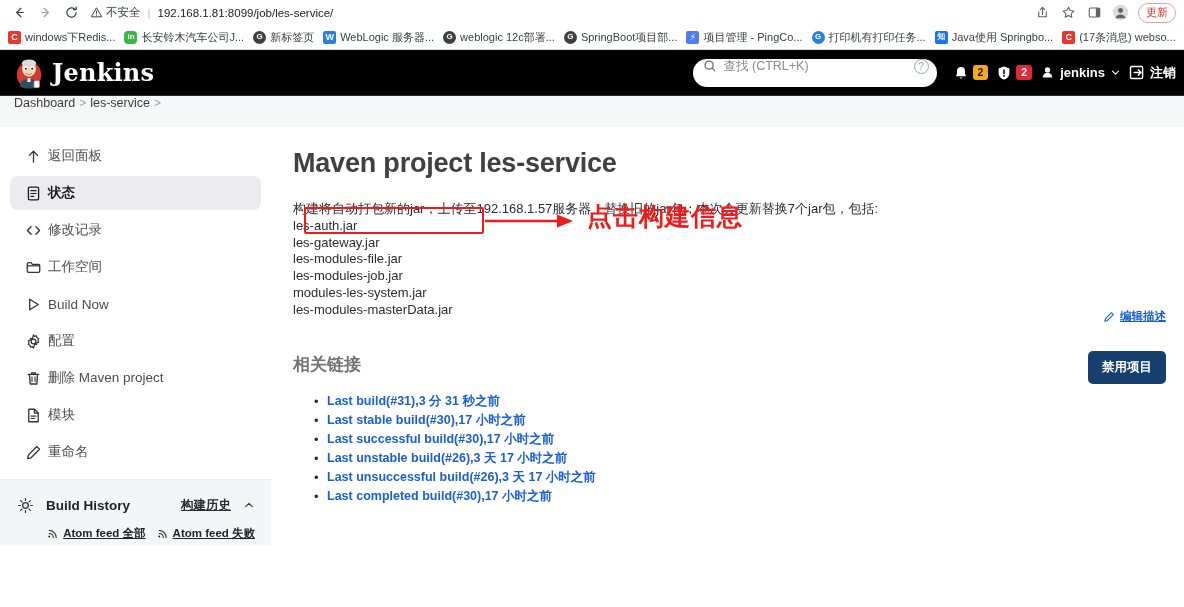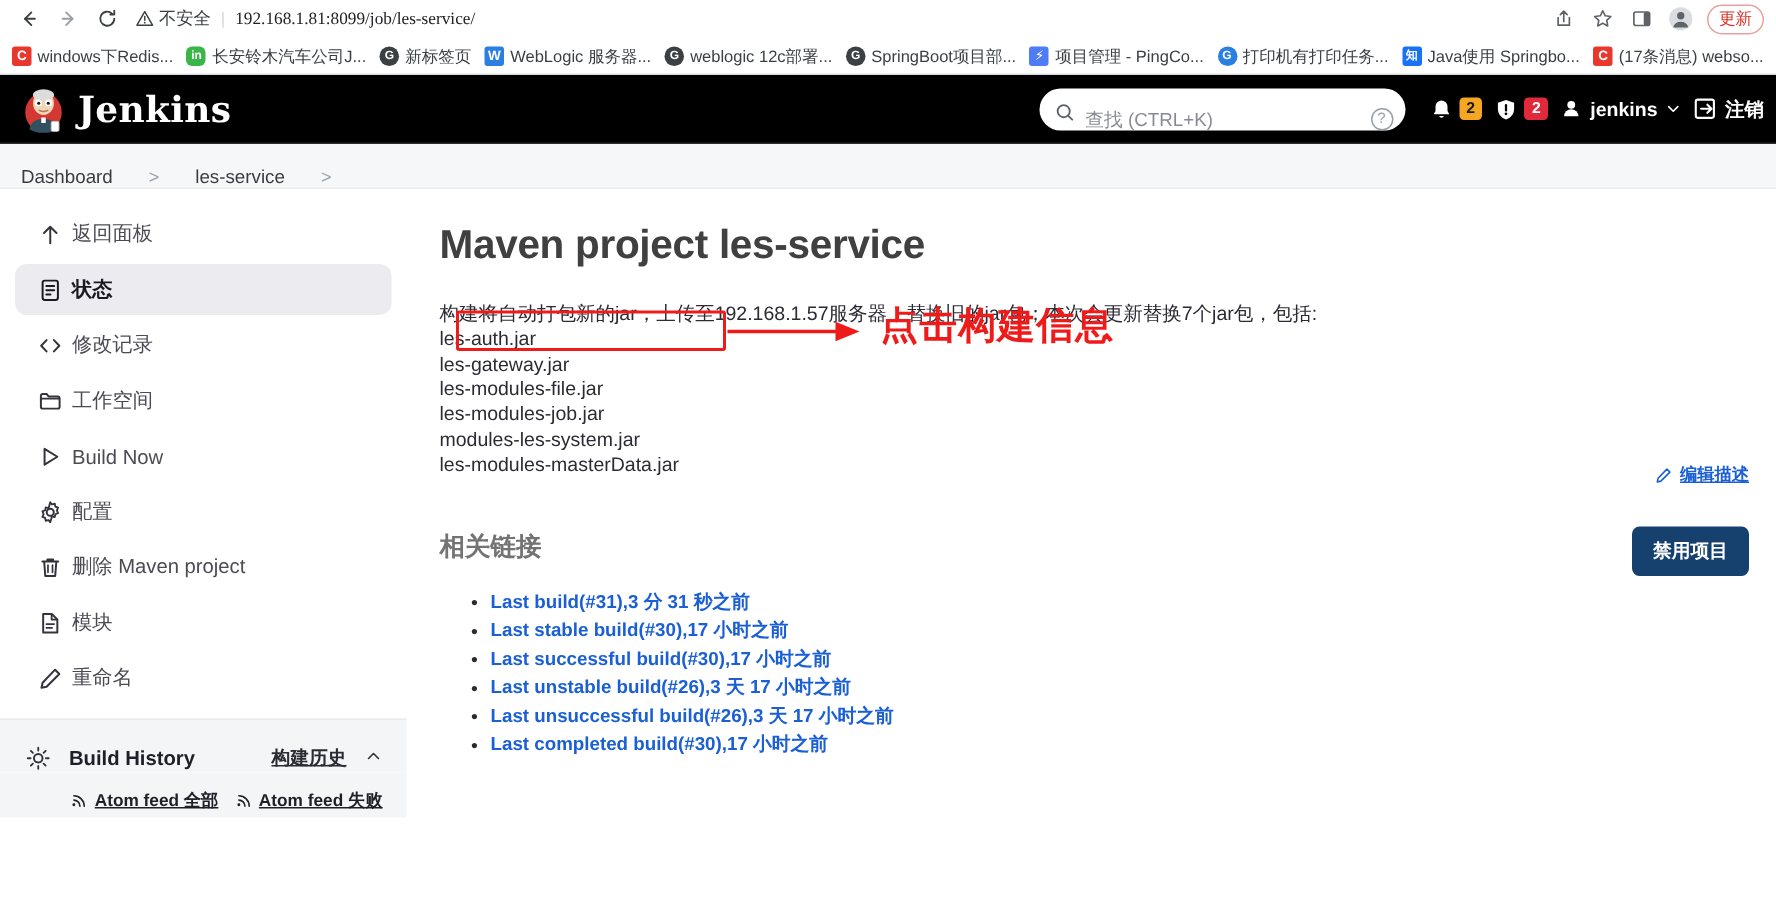--- a/index.html
+++ b/index.html
@@ -17,21 +17,21 @@
     padding: 0 6px; gap: 0px; background: #fff;
   }
   .nav-btn {
     width: 26px; height: 22px; display: flex;
     align-items: center; justify-content: center;
     color: #4a4a4a; font-size: 14px; flex: none;
   }
   .nav-btn svg { display: block; }
   .omnibox {
     flex: 1; height: 21px; display: flex; align-items: center;
-    gap: 5px; margin-left: 6px; font-size: 11.5px; color: #202124; font-family: Liberation Serif, serif;
+    gap: 5px; margin-left: 6px; font-size: 11.5px; color: #202124;
   }
   .warn-label {
     display: flex; align-items: center; gap: 3px;
     color: #3c4043; font-size: 11.5px; white-space: nowrap;
   }
   .omni-sep { color: #bdc1c6; margin: 0 2px; }
   .omni-url { color: #202124; font-size: 11.5px; white-space: nowrap; }
   .omni-actions { display: flex; align-items: center; gap: 9px; padding-right: 2px; }
   .icon-sq { width: 17px; height: 17px; display:flex; align-items:center; justify-content:center; color:#5f6368; }
   .update-pill {
@@ -55,41 +55,41 @@
     height: 46px; background: #000000; display: flex;
     align-items: center; padding: 0 8px 0 14px; gap: 10px;
     border-bottom: 1px solid #2b2b2b;
   }
   #jenkins-brand { display: flex; align-items: center; gap: 8px; flex: none; }
   .jk-logo { width: 30px; height: 32px; flex:none; }
   .jk-word { color: #fff; font-family: "DejaVu Serif", "Liberation Serif", serif; font-size: 24px; font-weight: 700; letter-spacing: .2px; }
   #header-spacer { flex: 1; }
   #jk-search {
     width: 244px; height: 28px; background: #fff; border-radius: 14px;
-    display: flex; align-items: flex-end; padding: 0 8px 0 10px; gap: 7px; flex: none;
+    display: flex; align-items: flex-start; padding: 0 8px 0 10px; gap: 7px; flex: none;
   }
   #jk-search input {
     border: none; outline: none; flex: 1; font-size: 12.5px;
     color: #5a5a66; font-family: inherit; background: transparent;
   }
   #jk-search input::placeholder { color: #8a8a96; }
   .help-circ { width: 15px; height: 15px; border: 1.4px solid #9aa0a6; border-radius: 50%;
                color: #9aa0a6; font-size: 10px; display:flex; align-items:center; justify-content:center; flex:none; }
   #header-right { display: flex; align-items: center; gap: 8px; flex: none; padding-left: 6px; }
   .hdr-item { display: flex; align-items: center; gap: 4px; color: #fff; }
   .badge { font-size: 10.5px; font-weight: 700; color: #fff; border-radius: 3px; padding: 1px 5px; line-height: 1.25; }
   .badge-orange { background: #f5a623; color: #1a1a1a; }
   .badge-red { background: #e02a3c; }
   .hdr-user { display: flex; align-items: center; gap: 5px; color: #fff; font-size: 13px; font-weight: 600; }
   .hdr-logout { display: flex; align-items: center; gap: 4px; color: #fff; font-size: 13px; font-weight: 600; }
 
   
   #breadcrumb-bar {
-    height: 30px; background: #f6f7f8; display: flex; align-items: flex-end;
-    padding: 0 14px; gap: 24px; border-bottom: 1px solid #eceef0;
+    height: 30px; background: #f6f7f8; display: flex; align-items: flex-start;
+    padding: 0 14px; gap: 4px; border-bottom: 1px solid #eceef0;
   }
   .crumb { font-size: 12.5px; color: #3b3b42; }
   .crumb-sep { font-size: 12px; color: #9aa0a6; }
 
   
   #page-body { display: flex; height: 531px; }
 
   
   #sidebar { width: 271px; flex: none; padding: 10px 0 0 0; background: #fff; }
   .side-item {

